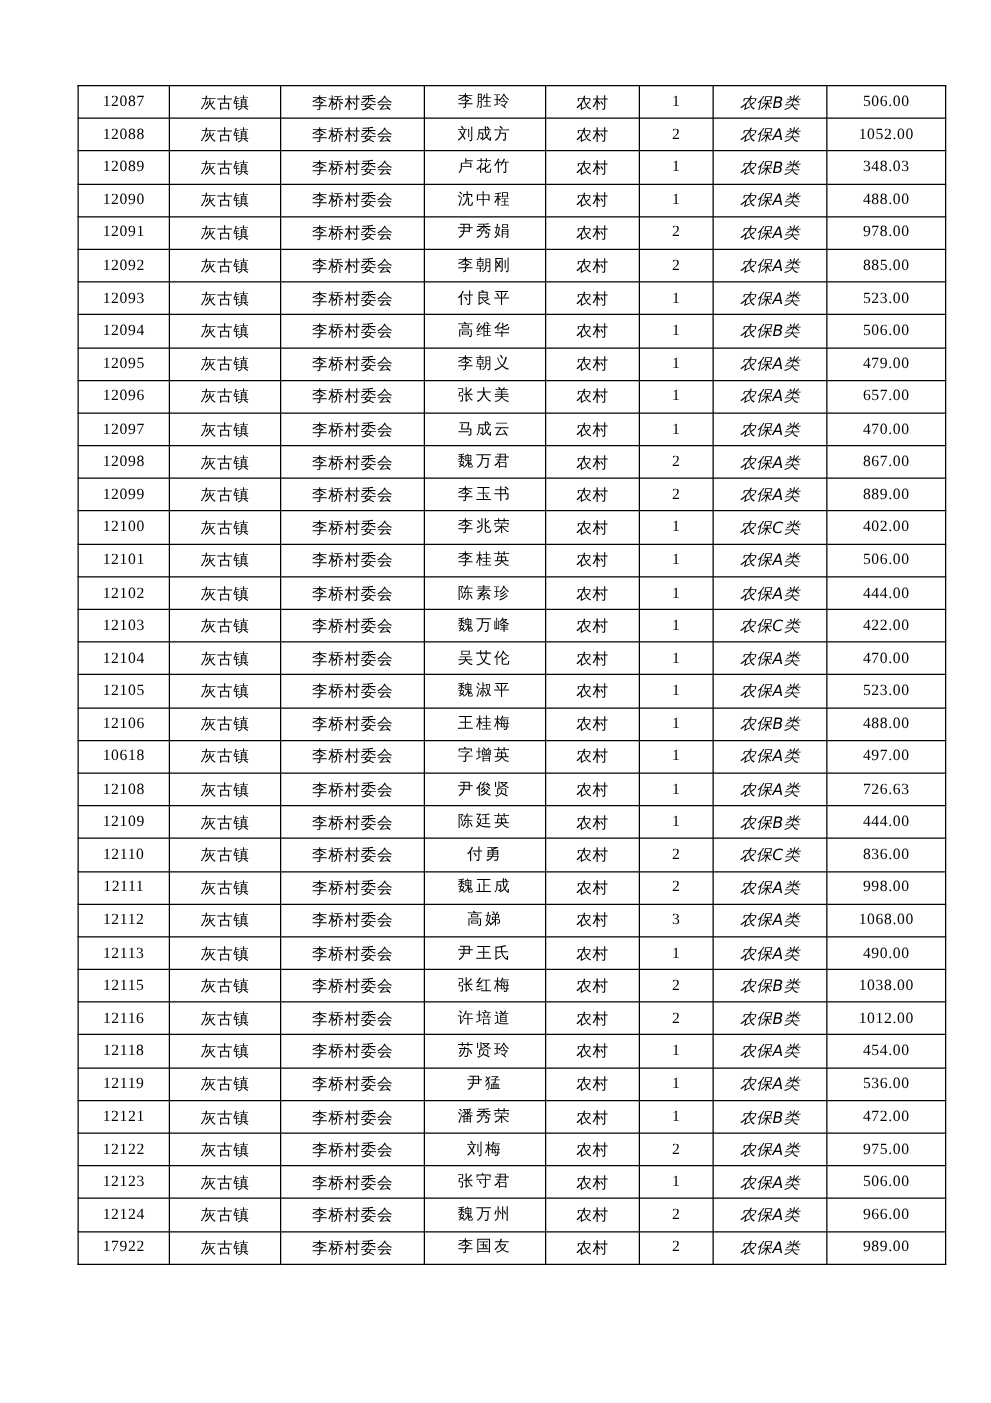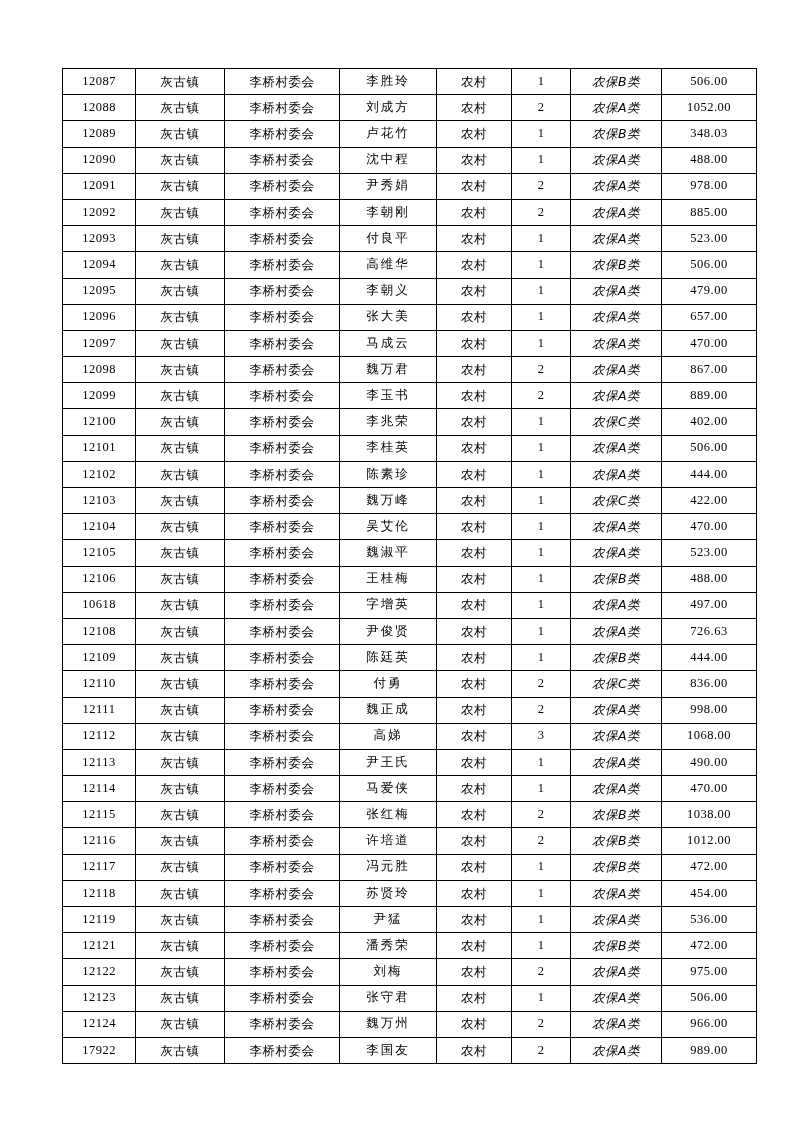--- a/index.html
+++ b/index.html
@@ -330,58 +330,38 @@
           <td class="c-id num">12113</td>
           <td class="c-town cjk">灰古镇</td>
           <td class="c-village cjk">李桥村委会</td>
           <td class="c-name cjk-name">尹王氏</td>
           <td class="c-type cjk">农村</td>
           <td class="c-count num">1</td>
           <td class="c-cat cjk">农保A类</td>
           <td class="c-amount num">490.00</td>
         </tr>
         <tr>
-          <td class="c-id num">12114</td>
-          <td class="c-town cjk">灰古镇</td>
-          <td class="c-village cjk">李桥村委会</td>
-          <td class="c-name cjk-name">马爱侠</td>
-          <td class="c-type cjk">农村</td>
-          <td class="c-count num">1</td>
-          <td class="c-cat cjk">农保A类</td>
-          <td class="c-amount num">470.00</td>
-        </tr>
-        <tr>
           <td class="c-id num">12115</td>
           <td class="c-town cjk">灰古镇</td>
           <td class="c-village cjk">李桥村委会</td>
           <td class="c-name cjk-name">张红梅</td>
           <td class="c-type cjk">农村</td>
           <td class="c-count num">2</td>
           <td class="c-cat cjk">农保B类</td>
           <td class="c-amount num">1038.00</td>
         </tr>
         <tr>
           <td class="c-id num">12116</td>
           <td class="c-town cjk">灰古镇</td>
           <td class="c-village cjk">李桥村委会</td>
           <td class="c-name cjk-name">许培道</td>
           <td class="c-type cjk">农村</td>
           <td class="c-count num">2</td>
           <td class="c-cat cjk">农保B类</td>
           <td class="c-amount num">1012.00</td>
-        </tr>
-        <tr>
-          <td class="c-id num">12117</td>
-          <td class="c-town cjk">灰古镇</td>
-          <td class="c-village cjk">李桥村委会</td>
-          <td class="c-name cjk-name">冯元胜</td>
-          <td class="c-type cjk">农村</td>
-          <td class="c-count num">1</td>
-          <td class="c-cat cjk">农保B类</td>
-          <td class="c-amount num">472.00</td>
         </tr>
         <tr>
           <td class="c-id num">12118</td>
           <td class="c-town cjk">灰古镇</td>
           <td class="c-village cjk">李桥村委会</td>
           <td class="c-name cjk-name">苏贤玲</td>
           <td class="c-type cjk">农村</td>
           <td class="c-count num">1</td>
           <td class="c-cat cjk">农保A类</td>
           <td class="c-amount num">454.00</td>

